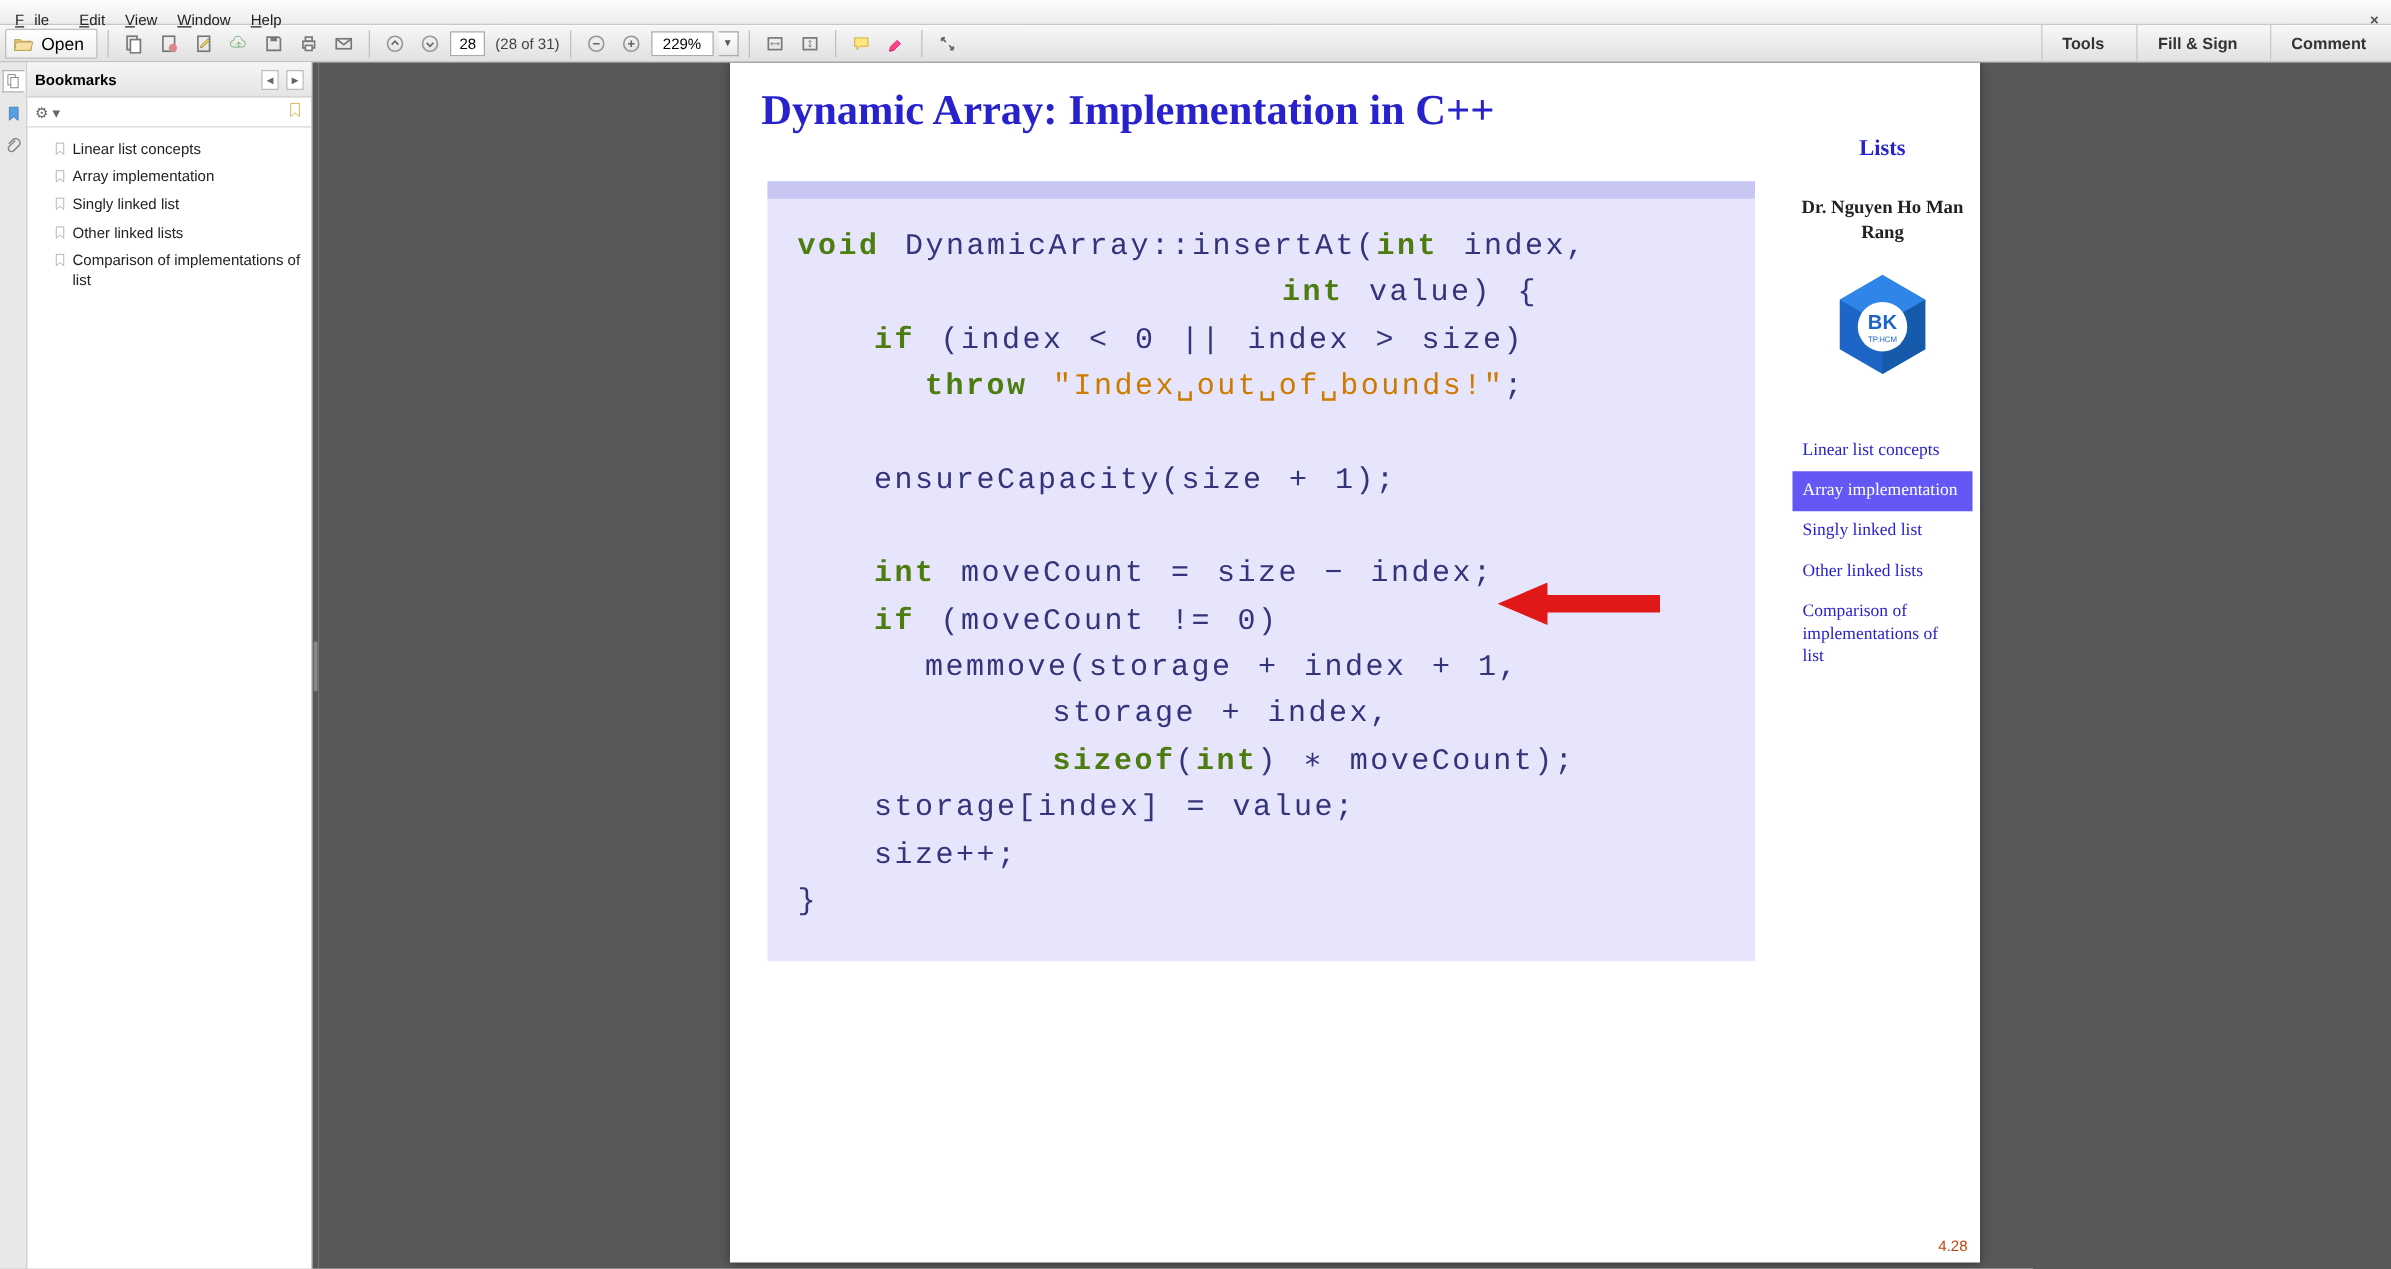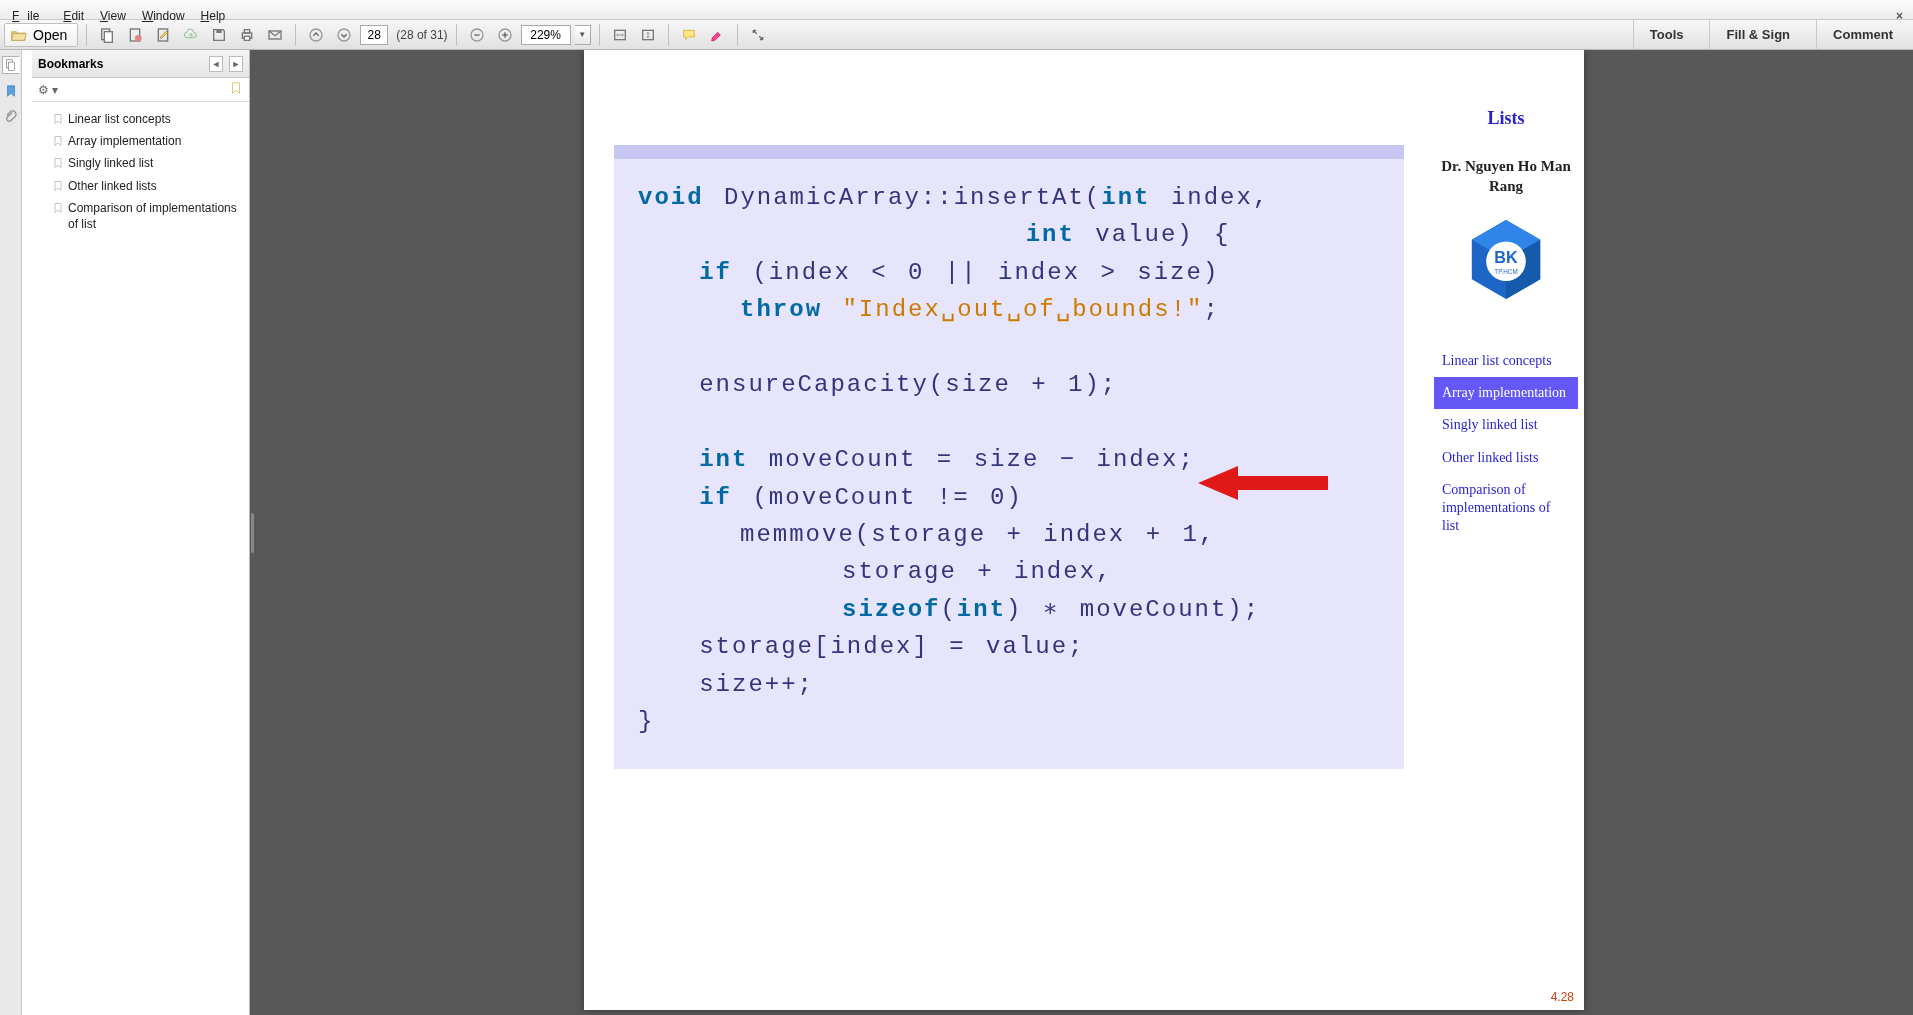--- a/index.html
+++ b/index.html
@@ -27,40 +27,40 @@
 
   
   .workarea { display:flex; height: calc(100% - 50px); }
 
   
   .sidestrip { width:22px; background:#e8e8e8; border-right:1px solid #c8c8c8; display:flex; flex-direction:column; align-items:center; padding-top:6px; gap:8px;}
   .sidestrip .sidetab { width:18px; height:18px; display:flex; align-items:center; justify-content:center; cursor:pointer; color:#666;}
   .sidestrip .sidetab.active { background:#fff; border:1px solid #b0b0b0; border-right:1px solid #fff; margin-right:-1px; position:relative; z-index:2;}
 
   
-  .bookmarks { width:228px; background:#fff; border-right:1px solid #b8b8b8; display:flex; flex-direction:column;padding-left:10px; }
+  .bookmarks { width:228px; background:#fff; border-right:1px solid #b8b8b8; display:flex; flex-direction:column; }
   .bm-header { height:28px; background:linear-gradient(#f5f5f5,#e5e5e5); border-bottom:1px solid #c8c8c8; display:flex; align-items:center; padding:0 6px; gap:6px;}
   .bm-header .title { font-weight:bold; font-size:12px; flex:1;}
   .bm-nav { width:14px;height:16px;border:1px solid #bbb;background:#fff;display:flex;align-items:center;justify-content:center;font-size:9px;color:#666;cursor:pointer;}
   .bm-tools { height:24px; border-bottom:1px solid #d8d8d8; display:flex; align-items:center; padding:0 6px; gap:6px;}
   .bm-tools .gear { font-size:12px;color:#666;cursor:pointer;}
   .bm-tools .new-bm { margin-left:auto; font-size:12px;color:#aa8800;cursor:pointer;}
   .bm-list { padding:6px 2px; }
   .bm-item { display:flex; align-items:flex-start; gap:4px; padding:3px 6px 3px 18px; font-size:12px; color:#222; cursor:pointer; line-height:1.35;}
   .bm-item .bm-ic { width:12px;height:12px;flex:none;margin-top:2px; }
 
   
   .viewer { flex:1; background:#585858; overflow:auto; display:flex; justify-content:center; padding:0; position:relative;}
   .paper-wrap { width:1000px; margin:0 auto; position:relative; }
   .page { width:1000px; background:#fff; box-shadow:0 0 8px rgba(0,0,0,0.4); position:relative; min-height:960px;}
 
   .slide-title { position:absolute; left:25px; top:20px; font-size:34px; font-weight:600; color:#2822cc; font-family: Georgia, 'Times New Roman', serif;}
 
   .code-block { position:absolute; left:30px; top:95px; width:790px; background:#e6e5fb; border-top:14px solid #c8c7f4; padding:20px 24px 28px; font-family: 'Consolas','Courier New', monospace; font-size:24px; line-height:1.56; color:#3a3a7a; letter-spacing:2px; word-spacing:4px;}
-  .code-block .kw { color:#0369a1; font-weight:600;}
+  .code-block .kw { color:#4d7c0f; font-weight:600;}
   .code-block .ident { color:#34347a;}
   .code-block .str { color:#cd7b00;}
   .code-block pre { white-space:pre; font-family:inherit; }
 
   .red-arrow { position:absolute; left:614px; top:416px; }
 
   .slide-right { position:absolute; right:0; top:0; width:156px; padding:18px 6px 6px; text-align:center;}
   .slide-right .r-title { color:#2822cc; font-size:18px; font-weight:600; font-family:Georgia,serif;margin-top:40px;}
   .slide-right .r-auth { margin-top:28px; font-size:15px; font-weight:600; color:#222; font-family:Georgia,serif; line-height:1.3;}
   .slide-right .logo { margin:18px auto 10px; width:90px; height:100px; }
@@ -275,20 +275,21 @@
         </div>
     </div>
   </div>
 
   <div class="resize-handle"></div>
 
   <div class="viewer">
     <div class="paper-wrap">
       <div class="page">
 
+        <div class="slide-title">Dynamic Array: Implementation in C++</div>
 
         <div class="code-block">
 <pre><span class="kw">void</span><span class="ident"> DynamicArray::insertAt(</span><span class="kw">int</span><span class="ident"> index,</span>
 <span>                   </span><span class="kw">int</span><span class="ident"> value) {</span>
 <span>   </span><span class="kw">if</span><span class="ident"> (index &lt; 0 || index &gt; size)</span>
 <span>     </span><span class="kw">throw</span><span> </span><span class="str">"Index␣out␣of␣bounds!"</span><span class="ident">;</span>
 <span></span>
 <span class="ident">   ensureCapacity(size + 1);</span>
 <span></span>
 <span>   </span><span class="kw">int</span><span class="ident"> moveCount = size − index;</span>

